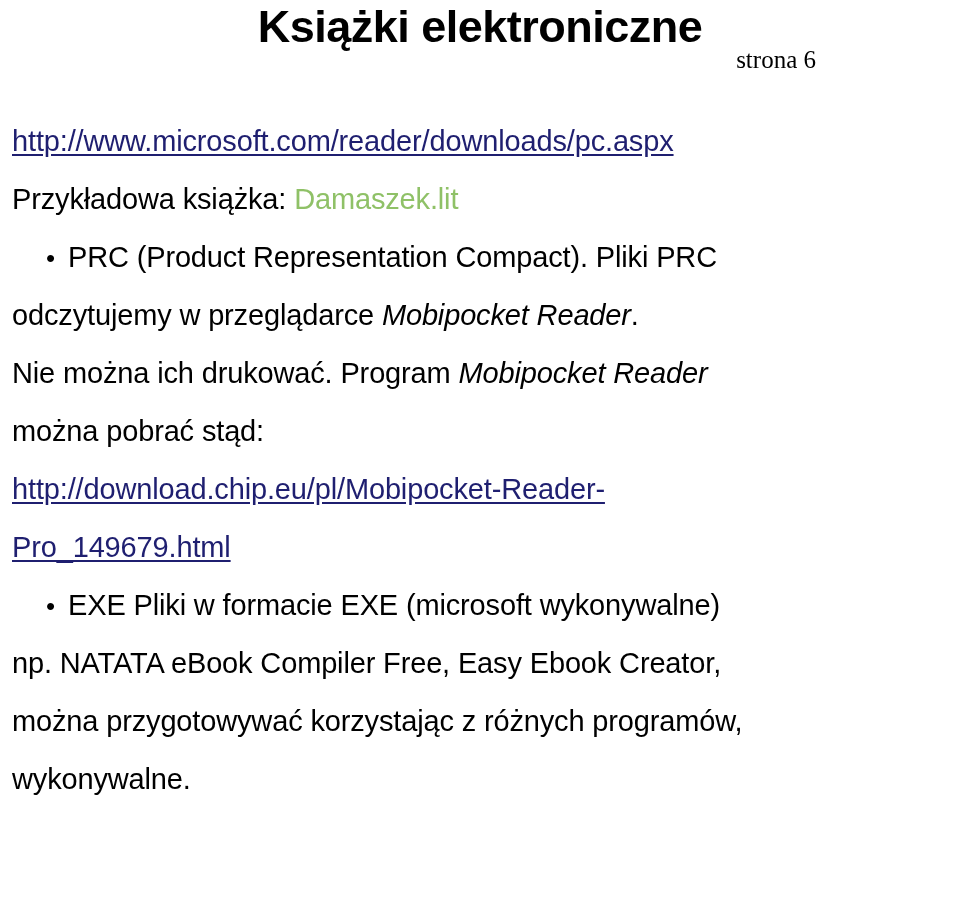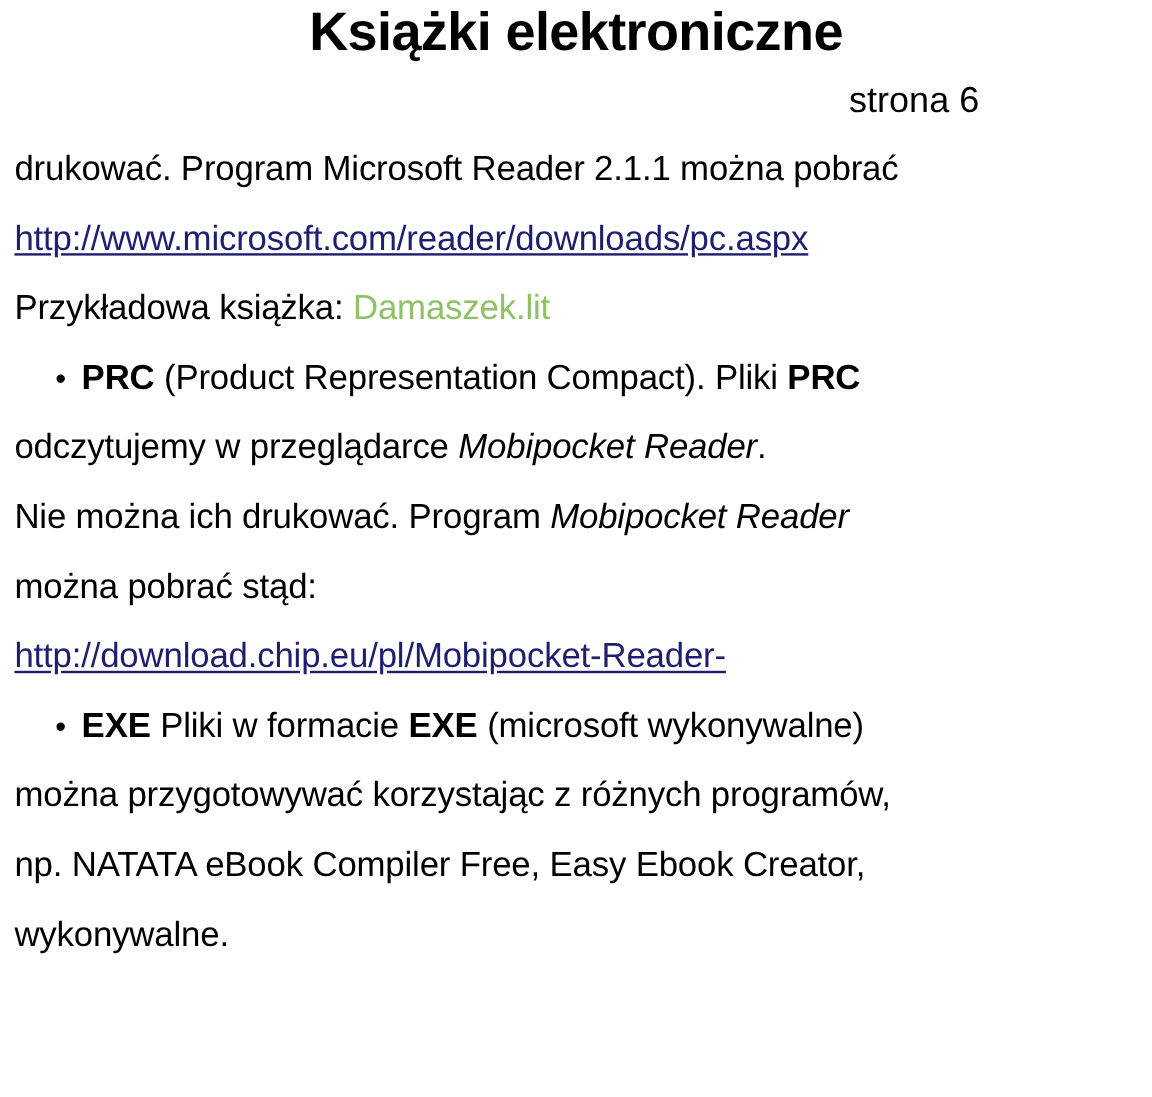--- a/index.html
+++ b/index.html
@@ -36,25 +36,26 @@
     font-weight: bold;
     letter-spacing: -0.5px;
     line-height: 58px;
     color: #000000;
     white-space: nowrap;
   }
 
   .page-marker {
     position: absolute;
     right: 16px;
-    top: 68px;
-    font-size: 30px;
+    top: 44px;
+    font-size: 25px;
     line-height: 32px;
     color: #000000;
     white-space: nowrap;
+    font-family: Liberation Serif, serif;
   }
 
   
   .body-block {
     position: absolute;
     left: 12px;
     top: 112px;
     width: 936px;
   }
 
@@ -72,21 +73,21 @@
   }
 
   .bullet-dot {
     display: inline-block;
     width: 22px;
     font-size: 26px;
     line-height: 58px;
     vertical-align: baseline;
   }
 
-  .b   { font-weight: bold; }
+  .b   { font-weight: normal; }
   .i   { font-style: italic; }
 
   .link {
     color: #1f1f70;
     text-decoration: underline;
     text-underline-offset: 3px;
     margin-top: 40px;
   }
 
   .green {
@@ -98,23 +99,20 @@
 <body>
 
 <div class="slide">
 
   <div class="slide-title">Książki elektroniczne</div>
 
   <div class="page-marker">strona 6</div>
 
   <div class="body-block">
 
-    <div class="line">
-      <span>drukować. Program Microsoft Reader 2.1.1 można pobrać</span>
-    </div>
 
 
     <div class="line">
       <span class="link">http://www.microsoft.com/reader/downloads/pc.aspx</span>
     </div>
 
     <div class="line">
       <span>Przykładowa książka: </span><span class="green">Damaszek.lit</span>
     </div>
 
@@ -131,31 +129,34 @@
     </div>
 
     <div class="line">
       <span>można pobrać stąd:</span>
     </div>
 
     <div class="line">
       <span class="link">http://download.chip.eu/pl/Mobipocket-Reader-</span>
     </div>
 
+    <div class="line">
+      <span class="link">Pro_149679.html</span>
+    </div>
 
     <div class="line indent">
       <span class="bullet-dot">•</span><span class="b">EXE</span><span> Pliki w formacie </span><span class="b">EXE</span><span> (microsoft wykonywalne)</span>
     </div>
 
     <div class="line">
-      <span>można przygotowywać korzystając z różnych programów,</span>
+      <span>np. NATATA eBook Compiler Free, Easy Ebook Creator,</span>
     </div>
 
     <div class="line">
-      <span>np. NATATA eBook Compiler Free, Easy Ebook Creator,</span>
+      <span>można przygotowywać korzystając z różnych programów,</span>
     </div>
 
     <div class="line">
       <span>wykonywalne.</span>
     </div>
 
   </div>
 </div>
 
 </body></html>

